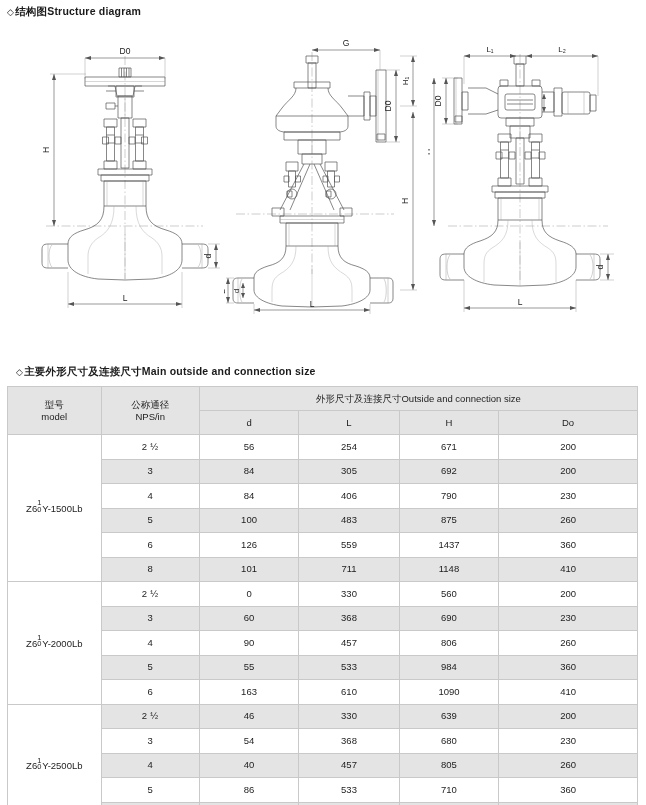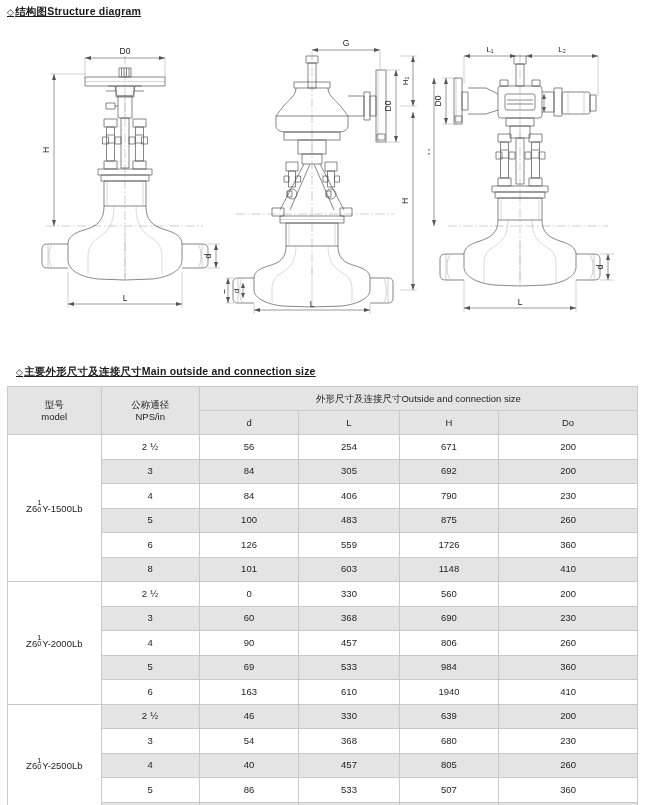--- a/index.html
+++ b/index.html
@@ -16,21 +16,20 @@
     overflow: hidden;
   }
 
   
   .sec-heading {
     font-size: 10.5px;
     font-weight: bold;
     color: #1a1a1a;
     letter-spacing: 0.2px;
     white-space: nowrap;
-    text-decoration: underline;
   }
   .sec-heading .diamond {
     font-weight: normal;
     font-size: 9px;
     margin-right: 1px;
   }
   #heading-structure {
     position: absolute;
     left: 7px;
     top: 5px;
@@ -532,27 +531,27 @@
         <td class="nps-frac">5</td>
         <td>100</td>
         <td>483</td>
         <td>875</td>
         <td>260</td>
       </tr>
       <tr class="plain">
         <td class="nps-frac">6</td>
         <td>126</td>
         <td>559</td>
-        <td>1726</td>
+        <td>1437</td>
         <td>360</td>
       </tr>
       <tr class="stripe">
         <td class="nps-frac">8</td>
         <td>101</td>
-        <td>603</td>
+        <td>711</td>
         <td>1148</td>
         <td>410</td>
       </tr>
       <tr class="plain">
         <td class="model-cell" rowspan="5"><span>Z6</span><span class="frac"><span class="num">1</span><span class="den">0</span></span><span>Y-2000Lb</span></td>
         <td class="nps-frac">2 ½</td>
         <td>0</td>
         <td>330</td>
         <td>560</td>
         <td>200</td>
@@ -566,30 +565,30 @@
       </tr>
       <tr class="plain">
         <td class="nps-frac">4</td>
         <td>90</td>
         <td>457</td>
         <td>806</td>
         <td>260</td>
       </tr>
       <tr class="stripe">
         <td class="nps-frac">5</td>
-        <td>69</td>
+        <td>55</td>
         <td>533</td>
         <td>984</td>
         <td>360</td>
       </tr>
       <tr class="plain">
         <td class="nps-frac">6</td>
         <td>163</td>
         <td>610</td>
-        <td>1940</td>
+        <td>1090</td>
         <td>410</td>
       </tr>
       <tr class="stripe">
         <td class="model-cell" rowspan="5"><span>Z6</span><span class="frac"><span class="num">1</span><span class="den">0</span></span><span>Y-2500Lb</span></td>
         <td class="nps-frac">2 ½</td>
         <td>46</td>
         <td>330</td>
         <td>639</td>
         <td>200</td>
       </tr>
@@ -604,21 +603,21 @@
         <td class="nps-frac">4</td>
         <td>40</td>
         <td>457</td>
         <td>805</td>
         <td>260</td>
       </tr>
       <tr class="plain">
         <td class="nps-frac">5</td>
         <td>86</td>
         <td>533</td>
-        <td>507</td>
+        <td>710</td>
         <td>360</td>
       </tr>
       <tr class="stripe">
         <td class="nps-frac">6</td>
         <td>104</td>
         <td>610</td>
         <td>1070</td>
         <td>410</td>
       </tr>
     </tbody>

